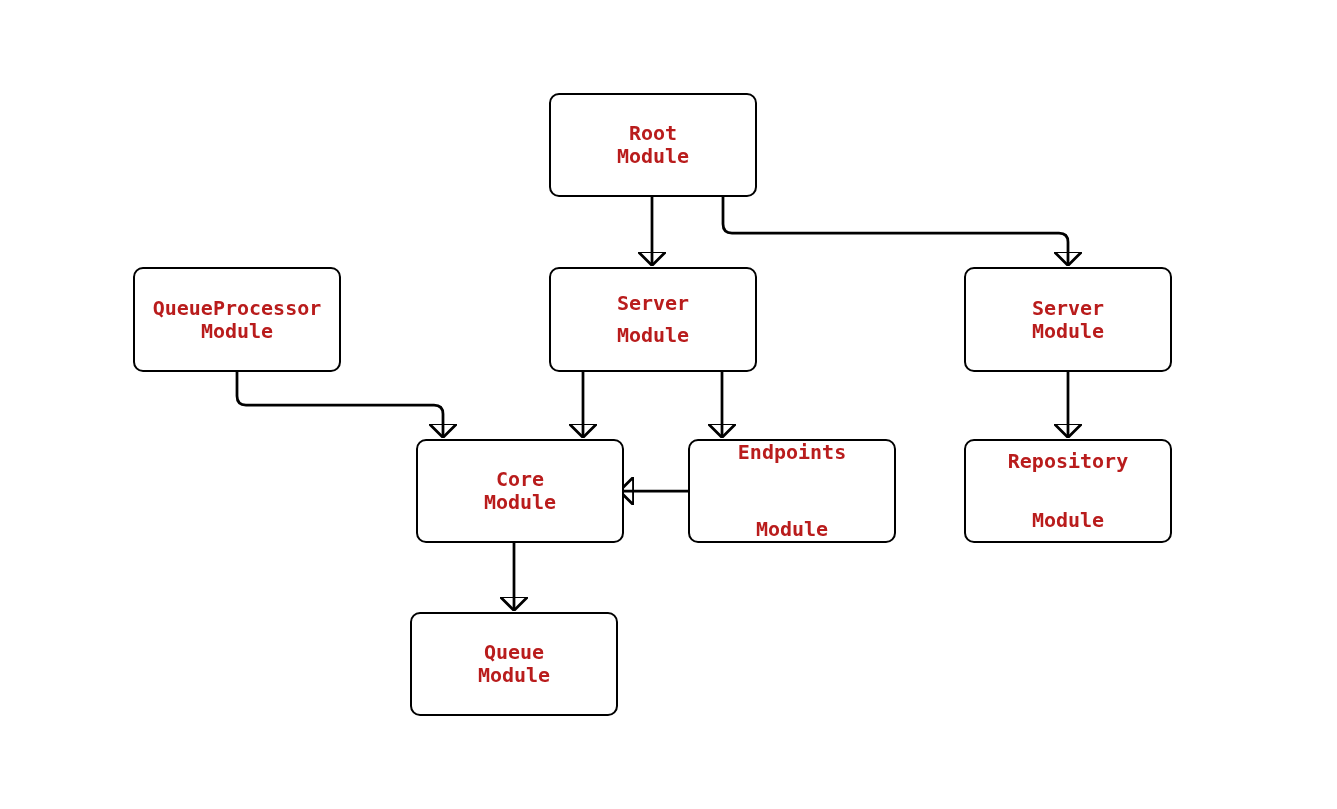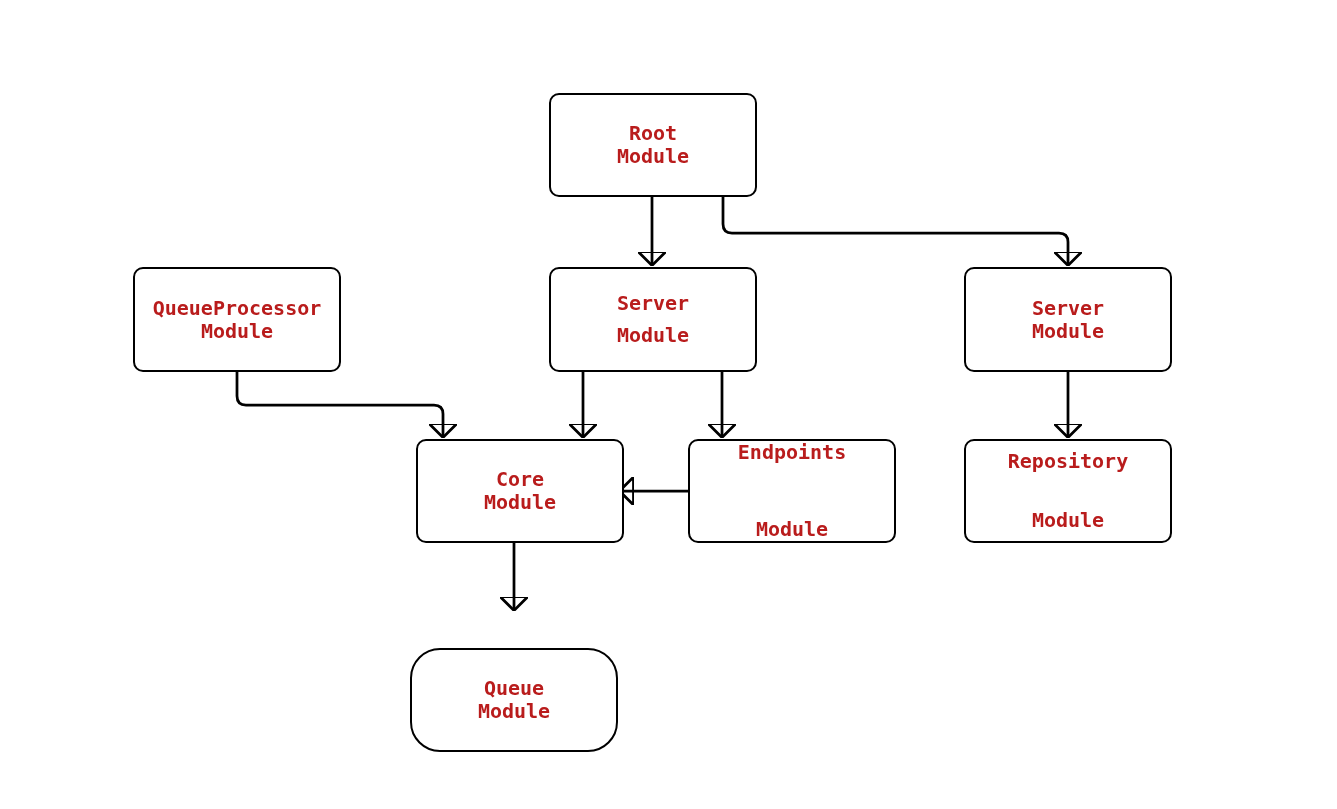--- a/index.html
+++ b/index.html
@@ -46,21 +46,21 @@
     color: #b91c1c;
     white-space: nowrap;
   }
   .n-root          { left: 549px; top: 93px;  }
   .n-queueprocessor{ left: 133px; top: 267px; height: 105px; }
   .n-server        { left: 549px; top: 267px; height: 105px; gap: 9px; }
   .n-global        { left: 964px; top: 267px; height: 105px; }
   .n-core          { left: 410px; top: 439px; margin-left: 6px; }
   .n-endpoints     { left: 688px; top: 439px; justify-content: space-between; }
   .n-repository    { left: 964px; top: 439px; gap: 36px; }
-  .n-queue         { left: 410px; top: 648px; border-radius: 30px; }
+  .n-queue         { left: 410px; top: 612px; }
 </style>
 </head>
 <body>
 
 <div class="canvas">
 
   <svg class="edges" width="1337" height="809" viewBox="0 0 1337 809" xmlns="http://www.w3.org/2000/svg">
     <defs>
       <marker id="arrowhead" markerUnits="userSpaceOnUse" markerWidth="14" markerHeight="28" refX="13.5" refY="14" orient="auto">
         <path d="M0,0 L14,14 L0,28 Z" fill="#000000" stroke="none"></path>

